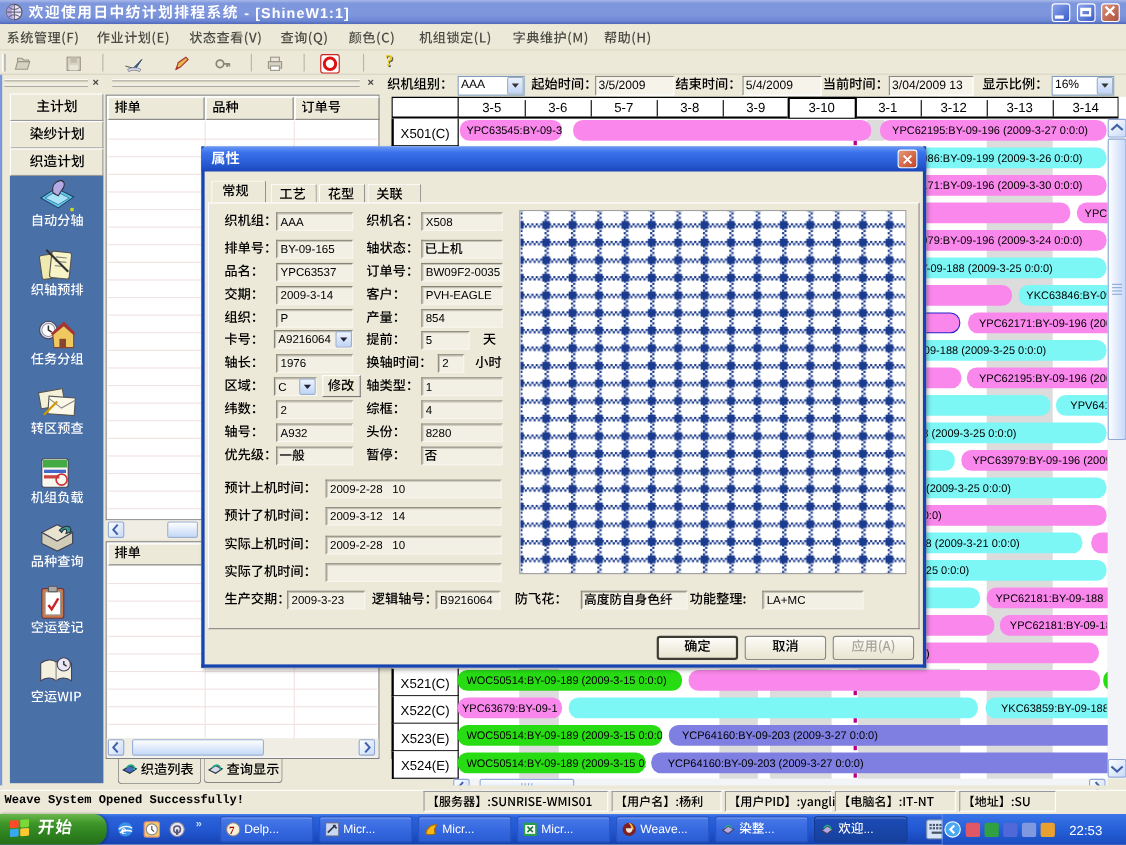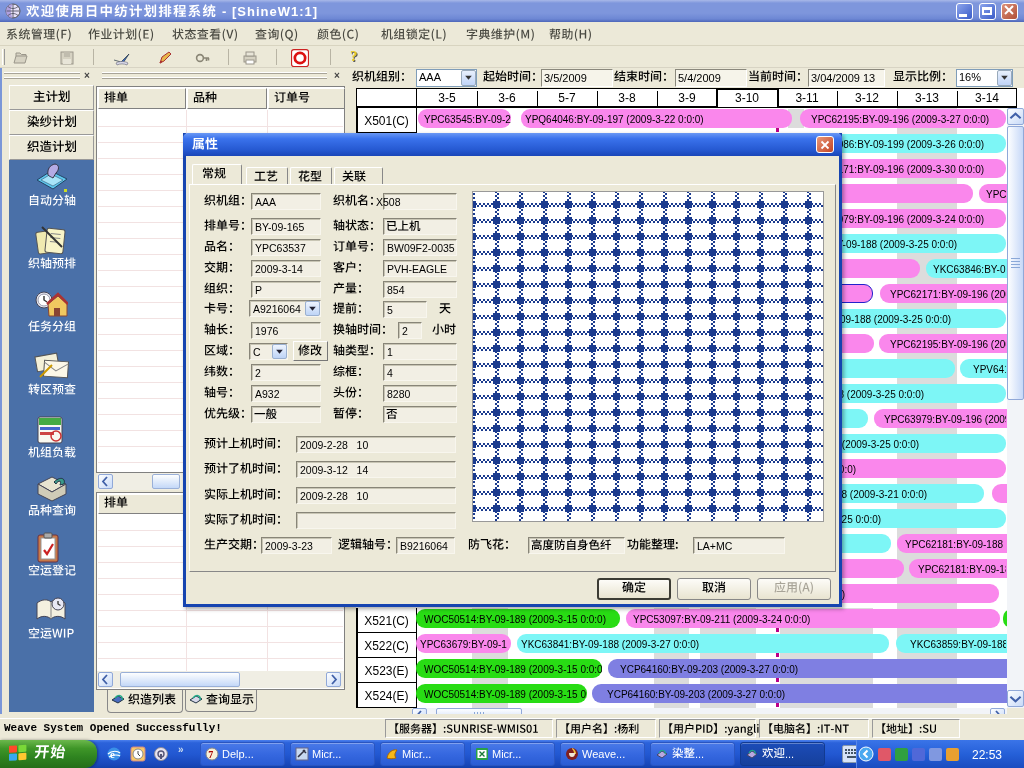--- a/index.html
+++ b/index.html
@@ -227,21 +227,21 @@
     <div style="position:absolute;left:477px;top:91px;width:60px;font:12px 'Liberation Sans';color:#000;text-align:center;">3-6</div>
     <div style="position:absolute;left:597px;top:91px;width:1px;height:15px;background:#000;"></div>
     <div style="position:absolute;left:537px;top:91px;width:60px;font:12px 'Liberation Sans';color:#000;text-align:center;">5-7</div>
     <div style="position:absolute;left:657px;top:91px;width:1px;height:15px;background:#000;"></div>
     <div style="position:absolute;left:597px;top:91px;width:60px;font:12px 'Liberation Sans';color:#000;text-align:center;">3-8</div>
     <div style="position:absolute;left:717px;top:91px;width:1px;height:15px;background:#000;"></div>
     <div style="position:absolute;left:657px;top:91px;width:60px;font:12px 'Liberation Sans';color:#000;text-align:center;">3-9</div>
     <div style="position:absolute;left:777px;top:91px;width:1px;height:15px;background:#000;"></div>
     <div style="position:absolute;left:717px;top:91px;width:60px;font:12px 'Liberation Sans';color:#000;text-align:center;">3-10</div>
     <div style="position:absolute;left:837px;top:91px;width:1px;height:15px;background:#000;"></div>
-    <div style="position:absolute;left:777px;top:91px;width:60px;font:12px 'Liberation Sans';color:#000;text-align:center;">3-11</div>
+    <div style="position:absolute;left:777px;top:91px;width:60px;font:12px 'Liberation Sans';color:#000;text-align:center;">3-1</div>
     <div style="position:absolute;left:897px;top:91px;width:1px;height:15px;background:#000;"></div>
     <div style="position:absolute;left:837px;top:91px;width:60px;font:12px 'Liberation Sans';color:#000;text-align:center;">3-12</div>
     <div style="position:absolute;left:957px;top:91px;width:1px;height:15px;background:#000;"></div>
     <div style="position:absolute;left:897px;top:91px;width:60px;font:12px 'Liberation Sans';color:#000;text-align:center;">3-13</div>
     <div style="position:absolute;left:957px;top:91px;width:60px;font:12px 'Liberation Sans';color:#000;text-align:center;">3-14</div>
     <div style="position:absolute;left:1017px;top:88px;width:7px;height:20px;background:#fff;"></div>
     <div style="position:absolute;left:716px;top:88px;width:63px;height:21px;background:#fff;border:2px solid #000;"></div>
     <div style="position:absolute;left:717px;top:91px;width:60px;font:12px 'Liberation Sans';color:#000;text-align:center;">3-10</div>
     <div style="position:absolute;left:417px;top:108px;width:590px;height:600px;background:#fff;"></div>
     <div style="position:absolute;left:897px;top:108px;width:60px;height:600px;background:#dcdcdc;"></div>
@@ -256,23 +256,22 @@
     <div style="position:absolute;left:356px;top:608px;width:61px;height:25px;background:#fff;border:1px solid #000;border-top:none;border-left-width:2px;"></div>
     <div style="position:absolute;left:356px;top:614px;width:61px;font:12px 'Liberation Sans';color:#000;text-align:center;">X521(C)</div>
     <div style="position:absolute;left:356px;top:633px;width:61px;height:25px;background:#fff;border:1px solid #000;border-top:none;border-left-width:2px;"></div>
     <div style="position:absolute;left:356px;top:639px;width:61px;font:12px 'Liberation Sans';color:#000;text-align:center;">X522(C)</div>
     <div style="position:absolute;left:356px;top:658px;width:61px;height:25px;background:#fff;border:1px solid #000;border-top:none;border-left-width:2px;"></div>
     <div style="position:absolute;left:356px;top:664px;width:61px;font:12px 'Liberation Sans';color:#000;text-align:center;">X523(E)</div>
     <div style="position:absolute;left:356px;top:683px;width:61px;height:25px;background:#fff;border:1px solid #000;border-top:none;border-left-width:2px;"></div>
     <div style="position:absolute;left:356px;top:689px;width:61px;font:12px 'Liberation Sans';color:#000;text-align:center;">X524(E)</div>
     <div style="position:absolute;left:788px;top:109px;width:16px;height:19px;background:#dcdcdc;"></div>
     <div style="position:absolute;left:418px;top:109px;width:93px;height:19px;background:#fa87ec;border-radius:9px;"></div>
-    <div style="position:absolute;left:424px;top:114px;width:87px;height:13px;font:10px 'Liberation Sans';color:#000;white-space:nowrap;overflow:hidden;">YPC63545:BY-09-2</div>
+    <div style="position:absolute;left:424px;top:114px;width:87px;height:13px;font:10px 'Liberation Sans';color:#000;white-space:nowrap;overflow:hidden;">YPC63545:BY-09-3</div>
     <div style="position:absolute;left:521px;top:109px;width:271px;height:19px;background:#fa87ec;border-radius:9px;"></div>
-    <div style="position:absolute;left:525px;top:114px;width:267px;height:13px;font:10px 'Liberation Sans';color:#000;white-space:nowrap;overflow:hidden;">YPQ64046:BY-09-197 (2009-3-22 0:0:0)</div>
     <div style="position:absolute;left:800px;top:109px;width:206px;height:19px;background:#fa87ec;border-radius:9px;"></div>
     <div style="position:absolute;left:811px;top:114px;width:195px;height:13px;font:10px 'Liberation Sans';color:#000;white-space:nowrap;overflow:hidden;">YPC62195:BY-09-196 (2009-3-27 0:0:0)</div>
     <div style="position:absolute;left:500px;top:134px;width:506px;height:19px;background:#7df6f6;border-radius:9px;"></div>
     <div style="position:absolute;left:805.99609375px;top:139px;width:200.00390625px;height:13px;font:10px 'Liberation Sans';color:#000;white-space:nowrap;overflow:hidden;">YKC63086:BY-09-199 (2009-3-26 0:0:0)</div>
     <div style="position:absolute;left:500px;top:159px;width:506px;height:19px;background:#fa87ec;border-radius:9px;"></div>
     <div style="position:absolute;left:805.99609375px;top:164px;width:200.00390625px;height:13px;font:10px 'Liberation Sans';color:#000;white-space:nowrap;overflow:hidden;">YPC62171:BY-09-196 (2009-3-30 0:0:0)</div>
     <div style="position:absolute;left:500px;top:184px;width:473px;height:19px;background:#fa87ec;border-radius:9px;"></div>
     <div style="position:absolute;left:979px;top:184px;width:41px;height:19px;background:#fa87ec;border-radius:9px;"></div>
     <div style="position:absolute;left:986px;top:189px;width:20px;height:13px;font:10px 'Liberation Sans';color:#000;white-space:nowrap;overflow:hidden;">YPC62195:BY-09-196 (2009-3-27 0:0:0)</div>
     <div style="position:absolute;left:500px;top:209px;width:506px;height:19px;background:#fa87ec;border-radius:9px;"></div>
@@ -311,26 +310,24 @@
     <div style="position:absolute;left:897px;top:534px;width:123px;height:19px;background:#fa87ec;border-radius:9px;"></div>
     <div style="position:absolute;left:905px;top:539px;width:101px;height:13px;font:10px 'Liberation Sans';color:#000;white-space:nowrap;overflow:hidden;">YPC62181:BY-09-188 (2009-3-20 0:0:0)</div>
     <div style="position:absolute;left:500px;top:559px;width:404px;height:19px;background:#fa87ec;border-radius:9px;"></div>
     <div style="position:absolute;left:909px;top:559px;width:111px;height:19px;background:#fa87ec;border-radius:9px;"></div>
     <div style="position:absolute;left:918px;top:564px;width:88px;height:13px;font:10px 'Liberation Sans';color:#000;white-space:nowrap;overflow:hidden;">YPC62181:BY-09-188 (2009-3-20 0:0:0)</div>
     <div style="position:absolute;left:500px;top:584px;width:499px;height:19px;background:#fa87ec;border-radius:9px;"></div>
     <div style="position:absolute;left:666.99609375px;top:589px;width:332.00390625px;height:13px;font:10px 'Liberation Sans';color:#000;white-space:nowrap;overflow:hidden;">YPC63981:BY-09-196 (2009-3-24 0:0:0)</div>
     <div style="position:absolute;left:416px;top:609px;width:204px;height:19px;background:#28dc14;border-radius:9px;"></div>
     <div style="position:absolute;left:424px;top:614px;width:196px;height:13px;font:10px 'Liberation Sans';color:#000;white-space:nowrap;overflow:hidden;">WOC50514:BY-09-189 (2009-3-15 0:0:0)</div>
     <div style="position:absolute;left:626px;top:609px;width:374px;height:19px;background:#fa87ec;border-radius:9px;"></div>
-    <div style="position:absolute;left:633px;top:614px;width:367px;height:13px;font:10px 'Liberation Sans';color:#000;white-space:nowrap;overflow:hidden;">YPC53097:BY-09-211 (2009-3-24 0:0:0)</div>
     <div style="position:absolute;left:1003px;top:609px;width:17px;height:19px;background:#28dc14;border-radius:9px;"></div>
     <div style="position:absolute;left:416px;top:634px;width:95px;height:19px;background:#fa87ec;border-radius:9px;"></div>
     <div style="position:absolute;left:420px;top:639px;width:91px;height:13px;font:10px 'Liberation Sans';color:#000;white-space:nowrap;overflow:hidden;">YPC63679:BY-09-1</div>
     <div style="position:absolute;left:517px;top:634px;width:372px;height:19px;background:#7df6f6;border-radius:9px;"></div>
-    <div style="position:absolute;left:521px;top:639px;width:368px;height:13px;font:10px 'Liberation Sans';color:#000;white-space:nowrap;overflow:hidden;">YKC63841:BY-09-188 (2009-3-27 0:0:0)</div>
     <div style="position:absolute;left:896px;top:634px;width:124px;height:19px;background:#7df6f6;border-radius:9px;"></div>
     <div style="position:absolute;left:910px;top:639px;width:96px;height:13px;font:10px 'Liberation Sans';color:#000;white-space:nowrap;overflow:hidden;">YKC63859:BY-09-188 (2009-3-27 0:0:0)</div>
     <div style="position:absolute;left:416px;top:659px;width:186px;height:19px;background:#28dc14;border-radius:9px;"></div>
     <div style="position:absolute;left:424px;top:664px;width:178px;height:13px;font:10px 'Liberation Sans';color:#000;white-space:nowrap;overflow:hidden;">WOC50514:BY-09-189 (2009-3-15 0:0:0)</div>
     <div style="position:absolute;left:608px;top:659px;width:412px;height:19px;background:#7f7fe2;border-radius:9px;"></div>
     <div style="position:absolute;left:620px;top:664px;width:386px;height:13px;font:10px 'Liberation Sans';color:#000;white-space:nowrap;overflow:hidden;">YCP64160:BY-09-203 (2009-3-27 0:0:0)</div>
     <div style="position:absolute;left:416px;top:684px;width:171px;height:19px;background:#28dc14;border-radius:9px;"></div>
     <div style="position:absolute;left:424px;top:689px;width:163px;height:13px;font:10px 'Liberation Sans';color:#000;white-space:nowrap;overflow:hidden;">WOC50514:BY-09-189 (2009-3-15 0:0:0)</div>
     <div style="position:absolute;left:592px;top:684px;width:428px;height:19px;background:#7f7fe2;border-radius:9px;"></div>
     <div style="position:absolute;left:607px;top:689px;width:399px;height:13px;font:10px 'Liberation Sans';color:#000;white-space:nowrap;overflow:hidden;">YCP64160:BY-09-203 (2009-3-27 0:0:0)</div>
@@ -813,21 +810,21 @@
       </svg></div>
     <div style="position:absolute;left:333px;top:194px;"><svg width="49" height="15" style="overflow:visible">
         <g fill="#000" transform="translate(0,10.6) scale(0.01200)">
           <use href="#g7ec7_500" x="0"></use>
           <use href="#g673a_500" x="1000"></use>
           <use href="#g540d_500" x="2000"></use>
           <use href="#gff1a_500" x="3000"></use>
         </g>
       </svg></div>
     <div style="position:absolute;left:383px;top:193px;width:74px;height:17px;background:#f2efe4;border:1px solid #888578;border-bottom-color:#f8f6ee;border-right-color:#f8f6ee;box-shadow:inset 1px 1px 0 #c8c5b4;"></div>
-    <div style="position:absolute;left:376px;top:196px;font:10.5px 'Liberation Sans';color:#000;white-space:nowrap;">X508</div>
+    <div style="position:absolute;left:387px;top:196px;font:10.5px 'Liberation Sans';color:#000;white-space:nowrap;">X508</div>
     <div style="position:absolute;left:333px;top:219px;"><svg width="49" height="15" style="overflow:visible">
         <g fill="#000" transform="translate(0,10.6) scale(0.01200)">
           <use href="#g8f74_500" x="0"></use>
           <use href="#g72b6_500" x="1000"></use>
           <use href="#g6001_500" x="2000"></use>
           <use href="#gff1a_500" x="3000"></use>
         </g>
       </svg></div>
     <div style="position:absolute;left:383px;top:218px;width:74px;height:17px;background:#f2efe4;border:1px solid #888578;border-bottom-color:#f8f6ee;border-right-color:#f8f6ee;box-shadow:inset 1px 1px 0 #c8c5b4;"></div>
     <div style="position:absolute;left:386px;top:220px;"><svg width="35" height="14" style="overflow:visible">

